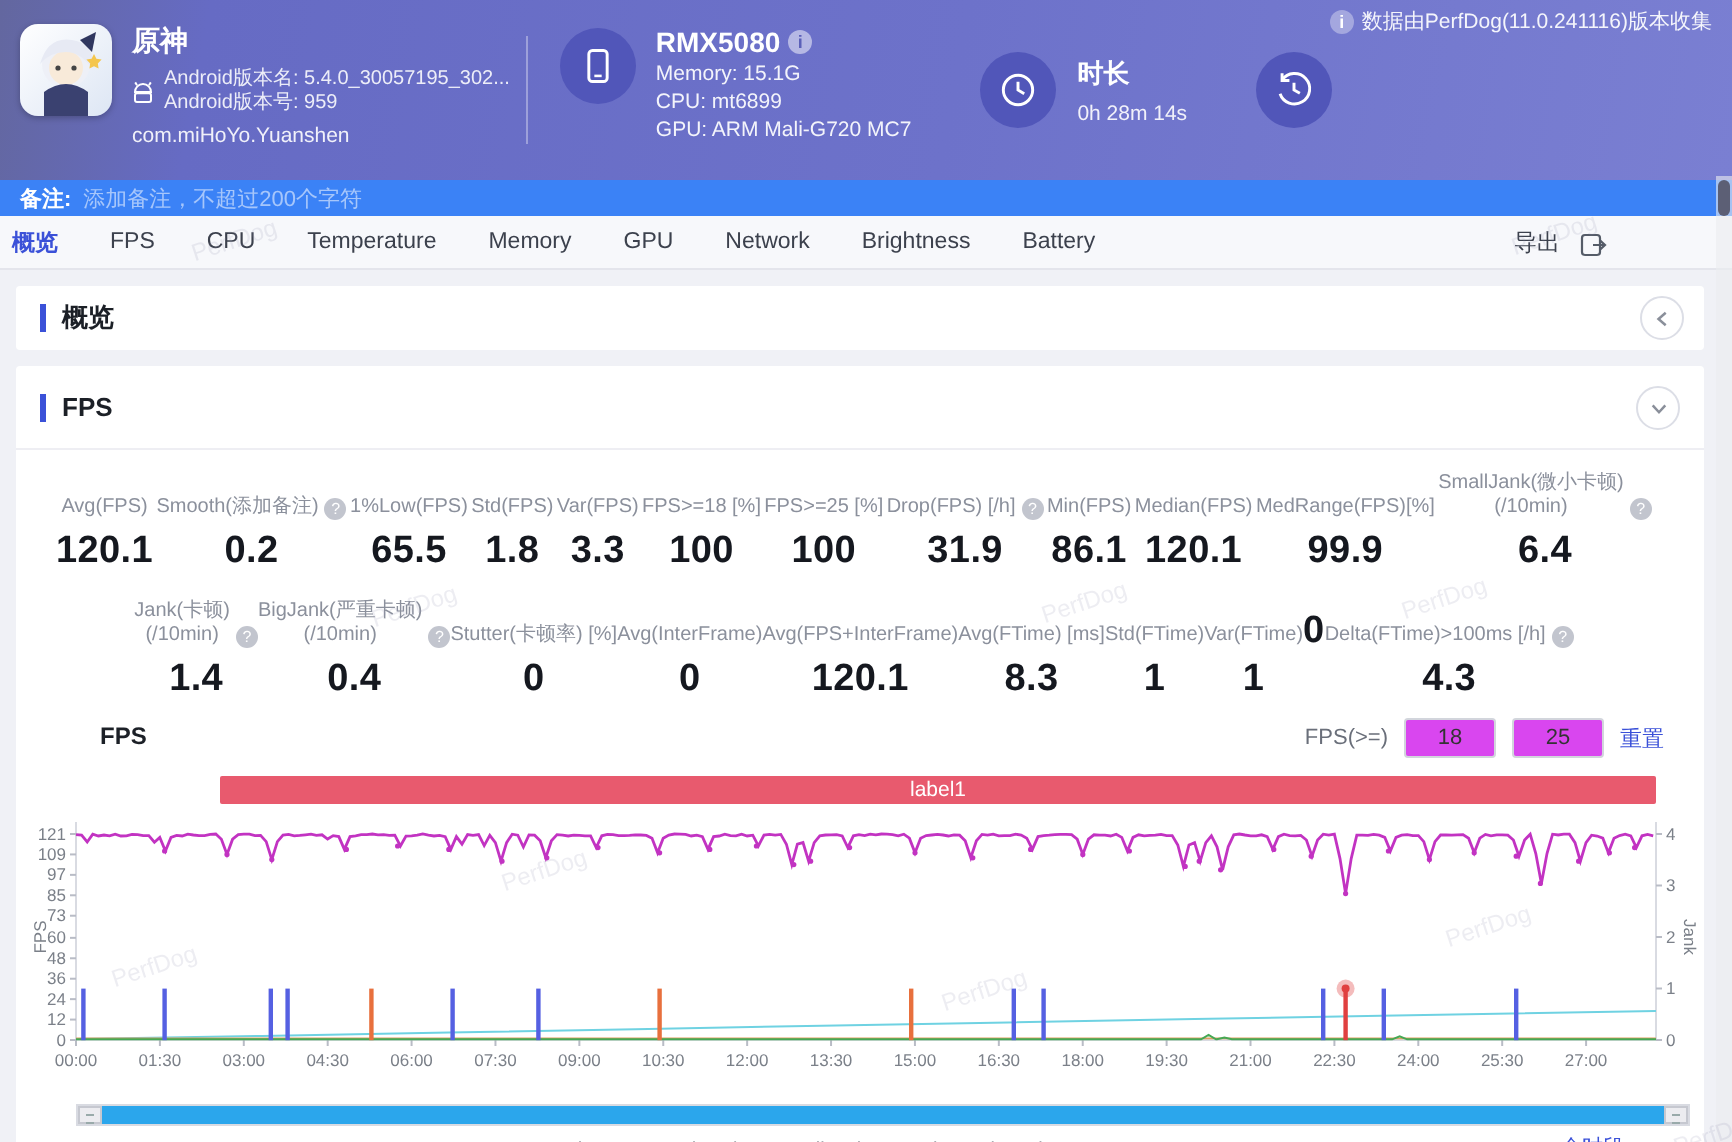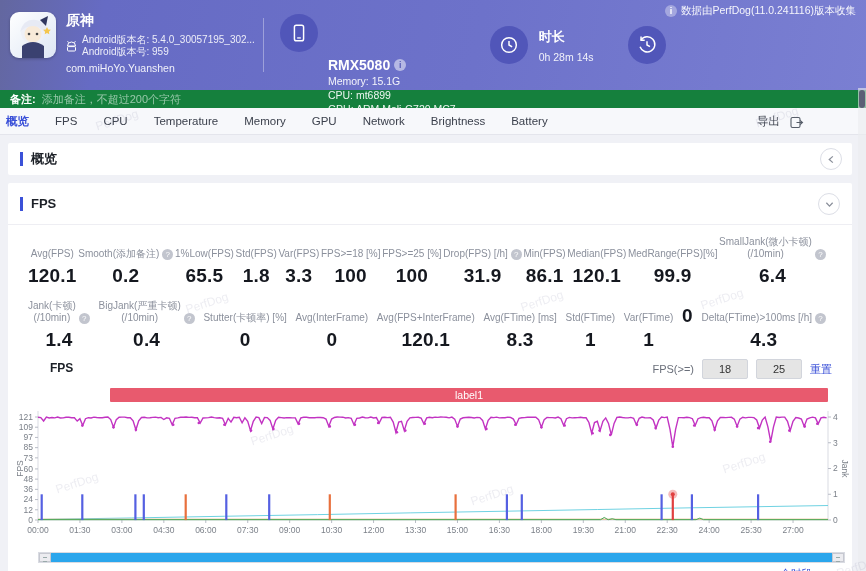--- a/index.html
+++ b/index.html
@@ -26,37 +26,37 @@
   .app-ver .lines div { line-height:12px; }
   .android-icon { margin-right:5px; display:inline-flex; }
   .app-pkg { font-size:10.5px; color:rgba(255,255,255,.9); margin-top:4px; }
   .v-div { width:1px; height:54px; background:rgba(255,255,255,.35); margin:0 16px 0 8px; }
   .circle-icon {
     width:38px; height:38px; border-radius:50%; background:#5156b9;
     display:flex; align-items:center; justify-content:center; flex:0 0 auto;
   }
   .dev-block { display:flex; align-items:flex-start; padding-top:14px; height:100%; }
   .dev-meta { margin-left:10px; font-size:10.5px; line-height:14px; color:rgba(255,255,255,.92); }
-  .dev-name { font-size:14px; font-weight:bold; color:#fff; margin-bottom:2px; display:flex; align-items:center; gap:4px;margin-top:44px;}
+  .dev-name { font-size:14px; font-weight:bold; color:#fff; margin-bottom:2px; display:flex; align-items:center; gap:4px;}
   .info-badge {
     width:12px; height:12px; border-radius:50%; background:rgba(255,255,255,.5); color:#5b60b8;
     font-size:9px; font-weight:bold; display:inline-flex; align-items:center; justify-content:center; font-style:normal;
   }
   .meta-block { display:flex; align-items:center; margin-left:34px; }
   .meta-txt { margin-left:11px; }
   .meta-title { font-size:13px; font-weight:bold; }
   .meta-val { font-size:10.5px; color:rgba(255,255,255,.9); margin-top:5px; }
   .collect-note {
     position:absolute; top:4px; right:10px; font-size:10.5px; color:rgba(255,255,255,.92);
     display:flex; align-items:center; gap:4px;
   }
   .collect-note .info-badge { background:rgba(255,255,255,.35); color:#fff; }
   
   .note-bar {
-    height:18px; background:#15803d; color:#fff; font-size:11px;
+    height:18px; background:#3b82f6; color:#fff; font-size:11px;
     display:flex; align-items:center; padding:0 10px; gap:6px;
   }
   .note-bar b { font-weight:bold; }
   .note-bar .ph { color:rgba(255,255,255,.55); }
   
   .tabs {
     height:27px; background:#f7f8fb; border-bottom:1px solid #e4e5ec;
     display:flex; align-items:center; padding:0 10px 0 6px; position:relative;
   }
   .tab { font-size:11.5px; color:#3c414d; padding:0 13px; cursor:pointer; }
@@ -72,38 +72,38 @@
   .collapse-btn {
     width:22px; height:22px; border-radius:50%; border:1px solid #dcdee6; background:#fff;
     display:flex; align-items:center; justify-content:center; cursor:pointer;
   }
   .fps-card { padding:10px 12px 0; position:relative; height:392px; }
   .fps-head { display:flex; align-items:center; justify-content:space-between; }
   .fps-divider { border-top:1px solid #eeeef3; margin:9px -12px 0; }
   
   .m-row { display:flex; justify-content:space-between; padding:0 14px 0 8px; }
   .m-row1 { margin-top:11px; }
-  .m-row2 { margin-top:13px; }
+  .m-row2 { margin-top:13px;justify-content:center; }
   .m-cell { text-align:center; }
   .m-label {
     font-size:10px; color:#8b909c; white-space:pre-line; line-height:12px;
     display:flex; align-items:flex-end; justify-content:center; min-height:24px;
   }
   .q-icon {
     width:11px; height:11px; border-radius:50%; background:#c2c5ce; color:#fff; font-size:8px;
     display:inline-flex; align-items:center; justify-content:center; margin-left:3px; flex:0 0 auto;
   }
   .m-value { font-size:19px; font-weight:bold; color:#15181f; margin-top:5px; letter-spacing:.2px; }
   
   .chart-head { margin-top:10px; height:20px; position:relative; }
   .chart-title { position:absolute; left:30px; top:0; font-size:12px; font-weight:bold; color:#1c2027; }
   .chart-ctrl { position:absolute; right:8px; top:-2px; display:flex; align-items:center; gap:8px; font-size:11px; color:#6a6f7a;}
   .thr-input {
     width:46px; height:20px; border:1px solid #d2d5dc; border-radius:2px; text-align:center; font-size:11px;
-    color:#333; font-family:inherit; background:#e5e5e5;
+    color:#333; font-family:inherit; background:#d946ef;
   }
   .reset-link { color:#3b51d8; cursor:pointer; }
   .label-bar {
     margin:7px 16px 0 90px; width:718px; height:14px; background:#e85a6e; color:#fff;
     font-size:10.5px; text-align:center; line-height:14px; border-radius:1px;
   }
   .chart-svg { display:block; margin:2px 0 0 -4px; }
   .hscroll { margin:3px 0 0 18px; width:807px; height:11px; display:flex; border:1px solid #d9dbe2; background:#2ba6ec; }
   .hs-handle { width:12px; background:#ececf0; border:1px solid #c6c8d0; position:relative; }
   .hs-handle:before { content:""; position:absolute; left:3px; right:3px; top:3px; border-top:1px solid #9aa; border-bottom:1px solid #9aa; height:3px;}

